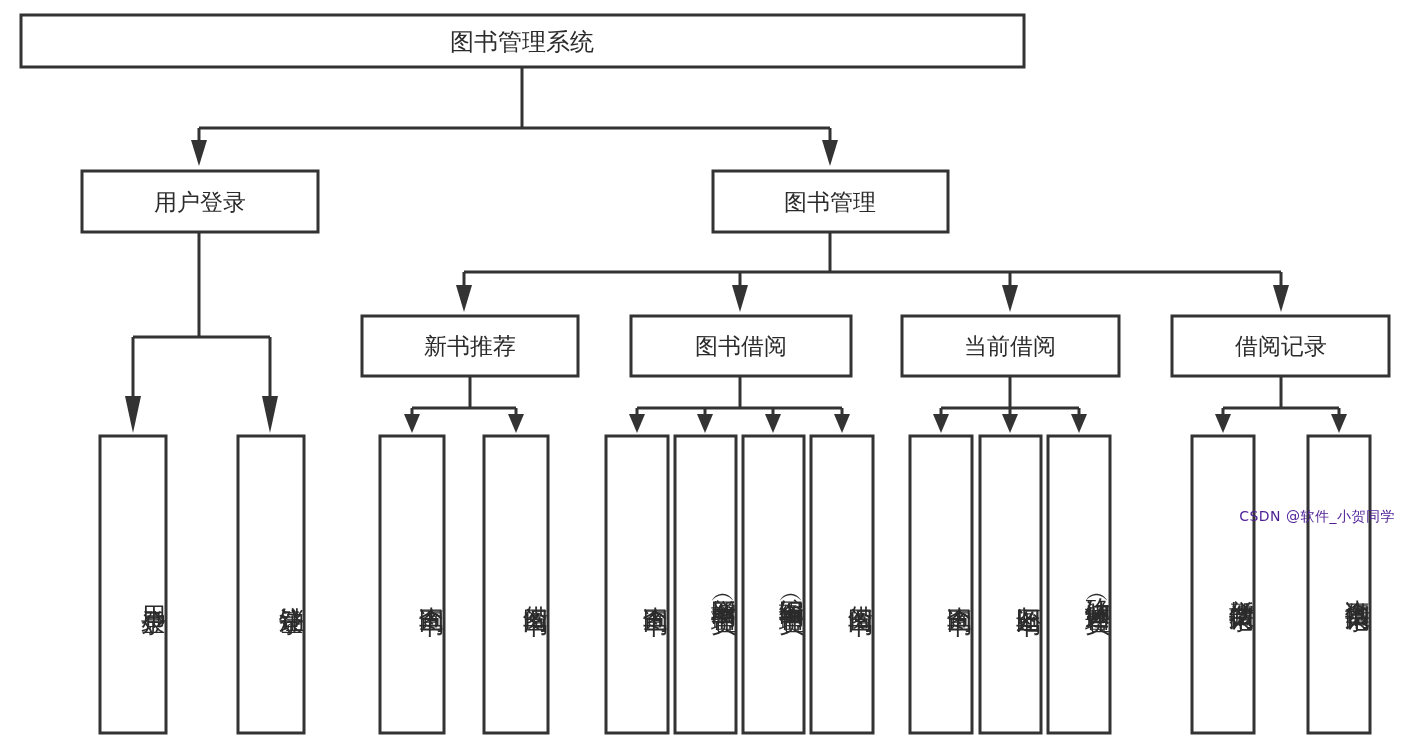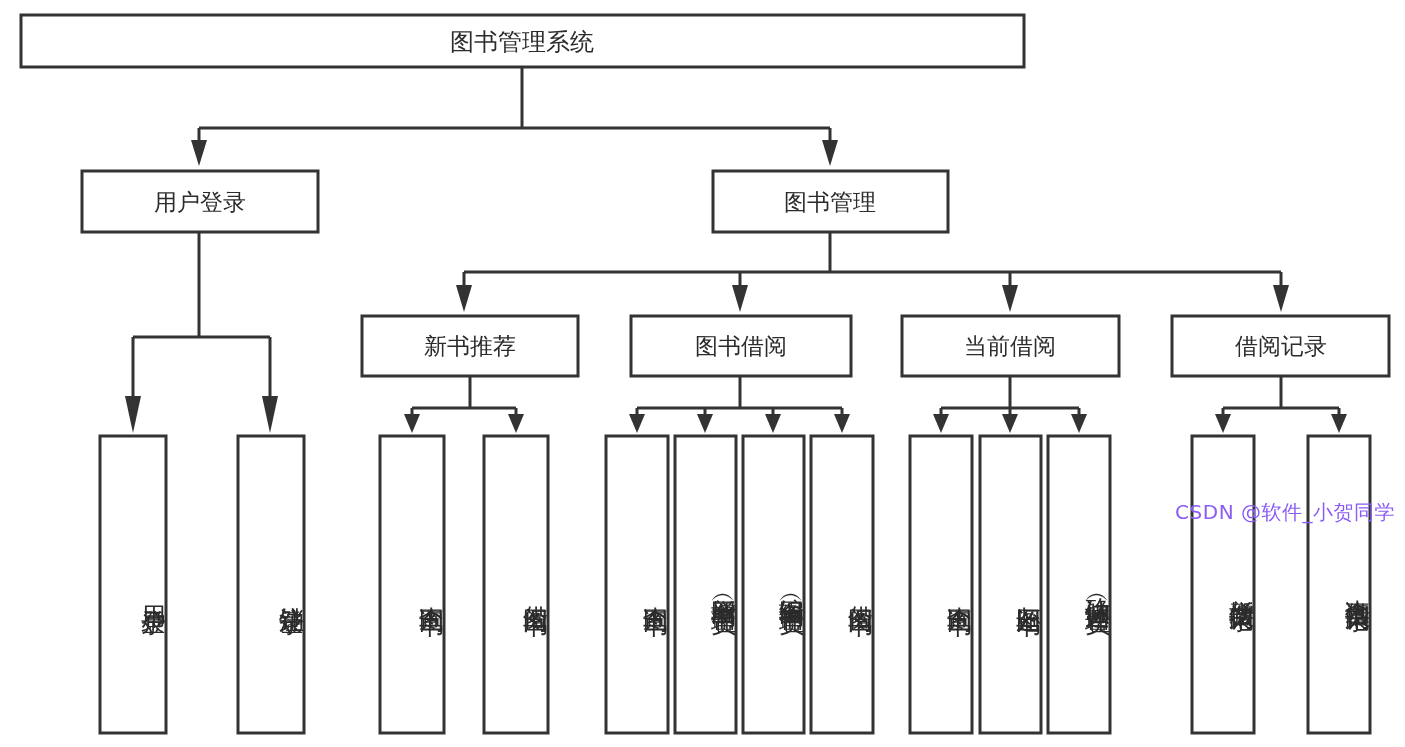--- a/index.html
+++ b/index.html
@@ -68,22 +68,22 @@
     color: #2b2b2b;
     white-space: nowrap;
     text-align: center;
     pointer-events: none;
   }
   .watermark {
     position: absolute;
     right: 10px;
     bottom: 6px;
     font-family: "DejaVu Sans", "Liberation Sans", sans-serif;
-    font-size: 20px;
-    color: #8b5cf6;
+    font-size: 14px;
+    color: #4c1d95;
     letter-spacing: 0.5px;
     white-space: nowrap;
   }
 </style>
 </head>
 <body>
 
 <div id="diagram-root">
 
   <svg class="diagram-svg" viewBox="0 0 1405 747">

